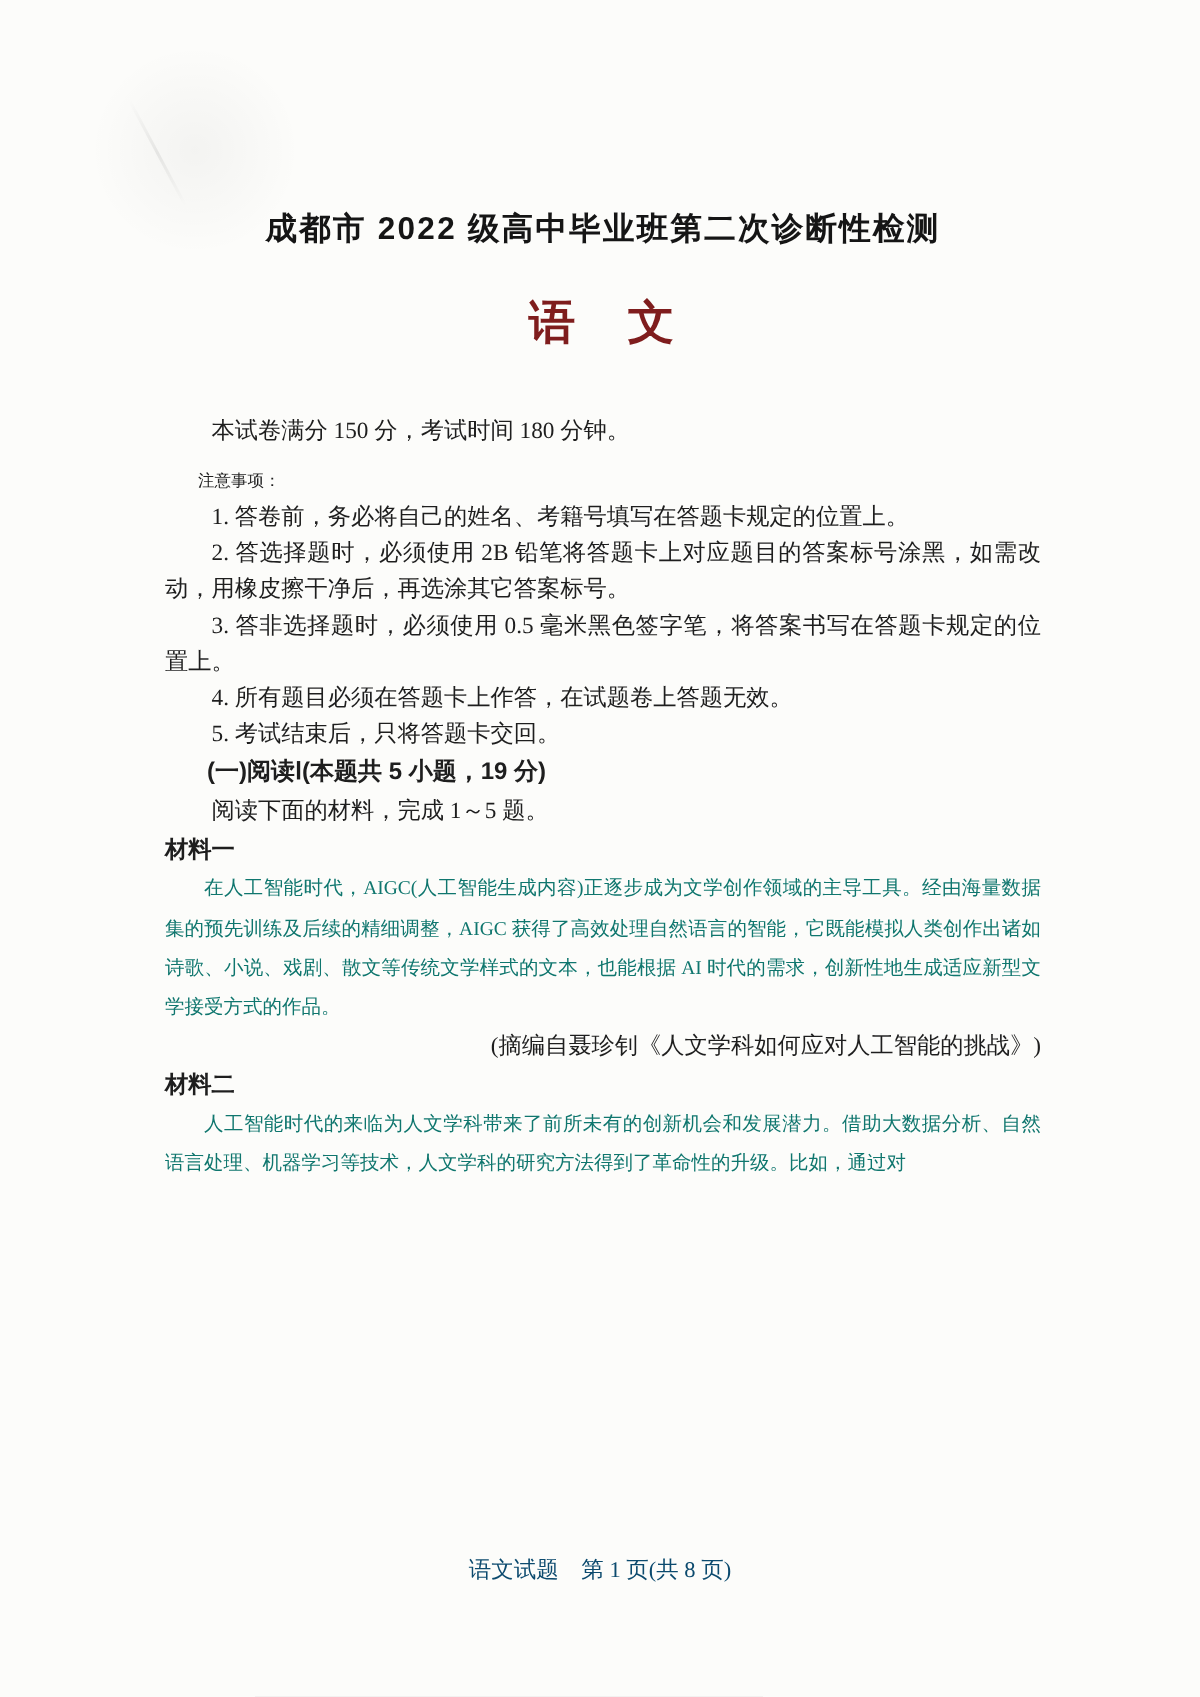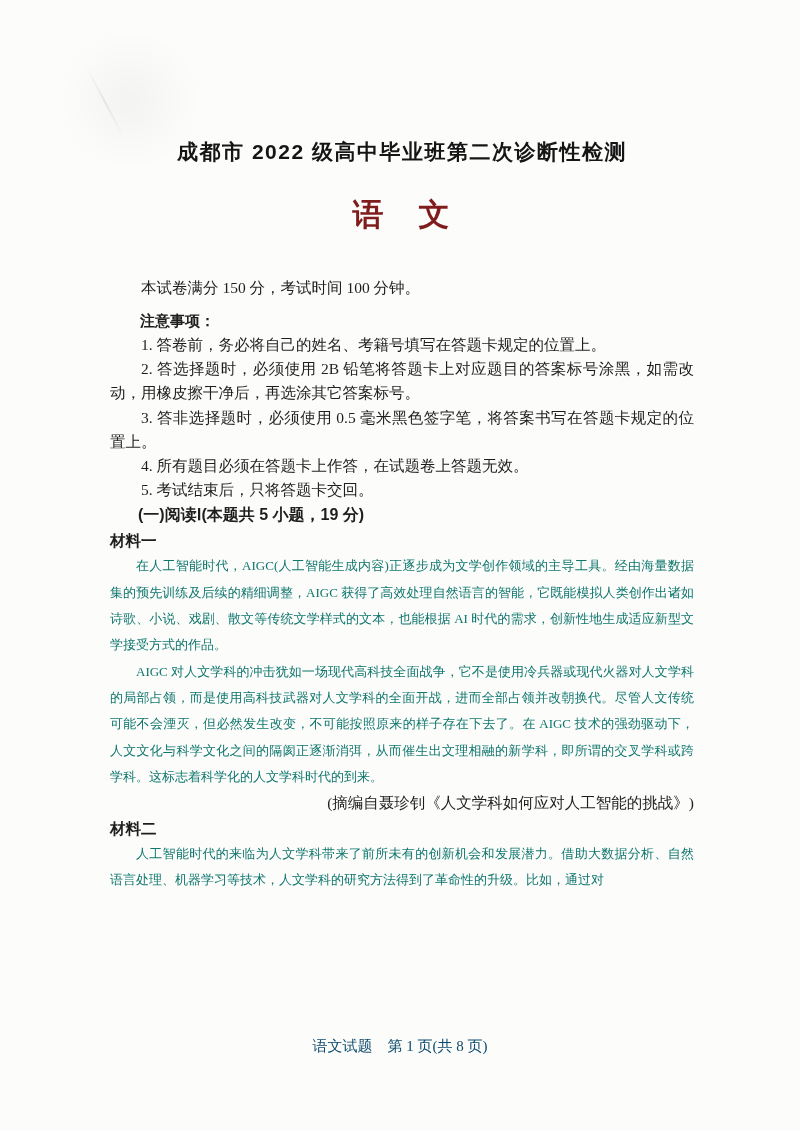--- a/index.html
+++ b/index.html
@@ -54,22 +54,22 @@
     color: #7f1d1d;
   }
   .exam-info {
     margin-top: 40px;
     font-size: 15.5px;
     line-height: 24px;
     text-indent: 2em;
   }
   .notices-heading {
     margin-top: 9px;
-    font-size: 15px;
-    font-weight: bold;
+    font-size: 11px;
+    font-weight: normal;
     font-family: "Liberation Sans", sans-serif;
     text-indent: 2em;
     line-height: 24px;
   }
   .notice {
     font-size: 15.5px;
     line-height: 24.2px;
     text-indent: 2em;
     text-align: justify;
     margin: 0;
@@ -126,34 +126,34 @@
 <body>
 
 <div class="scan">
   <div class="shade-topleft"></div>
   <div class="crease"></div>
 
   <div class="content">
     <div class="title">成都市 2022 级高中毕业班第二次诊断性检测</div>
     <div class="subject">语　文</div>
 
-    <div class="exam-info">本试卷满分 150 分，考试时间 100 分钟。</div>
+    <div class="exam-info">本试卷满分 150 分，考试时间 180 分钟。</div>
 
     <div class="notices-heading">注意事项：</div>
     <p class="notice">1. 答卷前，务必将自己的姓名、考籍号填写在答题卡规定的位置上。</p>
     <p class="notice">2. 答选择题时，必须使用 2B 铅笔将答题卡上对应题目的答案标号涂黑，如需改动，用橡皮擦干净后，再选涂其它答案标号。</p>
     <p class="notice">3. 答非选择题时，必须使用 0.5 毫米黑色签字笔，将答案书写在答题卡规定的位置上。</p>
     <p class="notice">4. 所有题目必须在答题卡上作答，在试题卷上答题无效。</p>
     <p class="notice">5. 考试结束后，只将答题卡交回。</p>
 
     <div class="subsection-heading">(一)阅读Ⅰ(本题共 5 小题，19 分)</div>
+    <div class="reading-instruction">阅读下面的材料，完成 1～5 题。</div>
 
     <div class="material-heading">材料一</div>
     <p class="material-para">在人工智能时代，AIGC(人工智能生成内容)正逐步成为文学创作领域的主导工具。经由海量数据集的预先训练及后续的精细调整，AIGC 获得了高效处理自然语言的智能，它既能模拟人类创作出诸如诗歌、小说、戏剧、散文等传统文学样式的文本，也能根据 AI 时代的需求，创新性地生成适应新型文学接受方式的作品。</p>
-    <p class="material-para">AIGC 对人文学科的冲击犹如一场现代高科技全面战争，它不是使用冷兵器或现代火器对人文学科的局部占领，而是使用高科技武器对人文学科的全面开战，进而全部占领并改朝换代。尽管人文传统可能不会湮灭，但必然发生改变，不可能按照原来的样子存在下去了。在 AIGC 技术的强劲驱动下，人文文化与科学文化之间的隔阂正逐渐消弭，从而催生出文理相融的新学科，即所谓的交叉学科或跨学科。这标志着科学化的人文学科时代的到来。</p>
     <p class="material-source">(摘编自聂珍钊《人文学科如何应对人工智能的挑战》)</p>
 
     <div class="material-heading">材料二</div>
     <p class="material-para">人工智能时代的来临为人文学科带来了前所未有的创新机会和发展潜力。借助大数据分析、自然语言处理、机器学习等技术，人文学科的研究方法得到了革命性的升级。比如，通过对</p>
   </div>
 
   <div class="footer">语文试题　第 1 页(共 8 页)</div>
 </div>
 
 </body></html>

